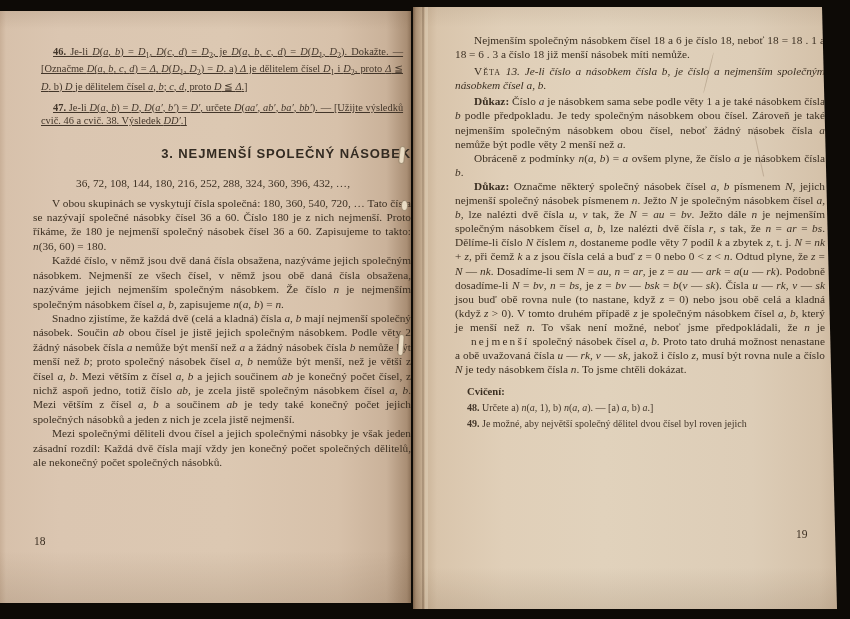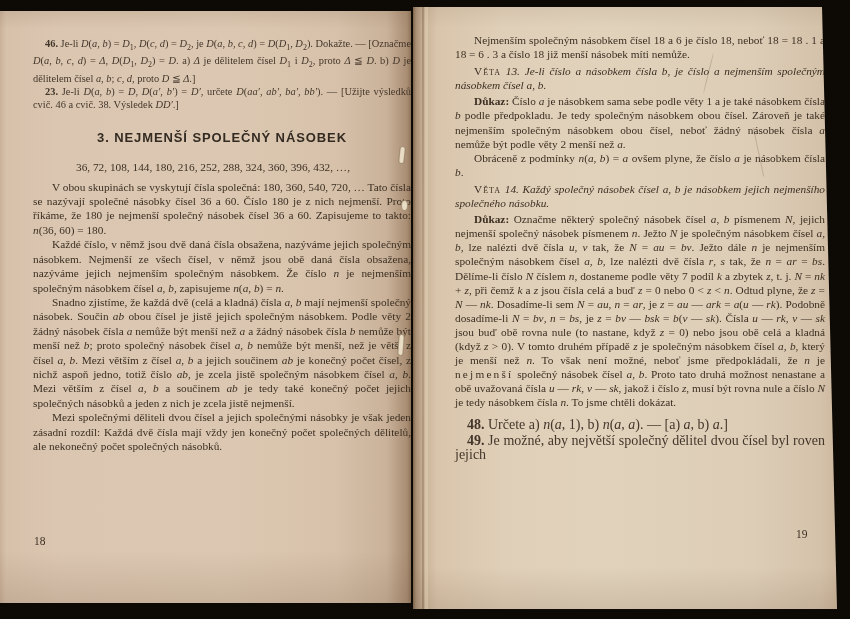--- a/index.html
+++ b/index.html
@@ -29,54 +29,55 @@
   .fold-hilite{position:absolute;left:12px;top:0;width:3px;height:100%;background:rgba(248,238,218,.25);}
   .stitch{position:absolute;background:#e9dcc4;border:1px solid rgba(110,85,60,.55);border-radius:4px;}
   .stitch-1{left:399px;top:146px;width:4px;height:16px;transform:rotate(6deg);}
   .stitch-2{left:401px;top:200px;width:5px;height:9px;border-radius:50%;}
   .stitch-3{left:398px;top:334px;width:4px;height:20px;transform:rotate(4deg);}
   
   .content{position:absolute;}
   .lp-content{left:33px;top:26px;width:378px;}
   .rp-content{left:42px;top:26px;width:370px;}
   .smalltext p{
-    margin:0;font-size:10.4px;line-height:13.2px;text-align:justify;text-indent:12px;
+    margin:8px;font-size:10.4px;line-height:13.2px;text-align:justify;text-indent:12px;
     color:#43362a;
+    text-decoration:underline;
   }
   .section-heading{
-    margin:19px 0 15px 0;text-align:center;
+    margin:19px 0 15px 0;text-align:right;
     font-family:"Liberation Sans","DejaVu Sans",sans-serif;
     font-weight:bold;font-size:13px;letter-spacing:.9px;color:#332b22;
   }
   .bodytext p{margin:0;font-size:11.3px;text-align:justify;text-indent:19px;color:#3b2f22;}
   .lp-body p{line-height:14.4px;}
   .rp-body p{line-height:14.1px;}
   .multiples{margin:5px 18px 4px 0;text-align:center;font-size:11.3px;line-height:15.5px;color:#3b2f22;}
   .veta{font-style:italic;margin-top:3px !important;margin-bottom:2px !important;}
   .veta .sc{font-style:normal;font-variant:small-caps;letter-spacing:1px;}
-  .ls{letter-spacing:2.2px;}
+  .ls{letter-spacing:2.2px;margin-left:16px;}
   .cviceni{margin-top:9px;}
   .cviceni-label{font-weight:bold;font-size:10.6px;line-height:14px;text-indent:12px;color:#3b2f22;}
-  .cviceni p{margin:2px 0 0 0;font-size:14px;line-height:13.6px;text-align:justify;text-indent:12px;color:#43362a;}
+  .cviceni p{margin:2px 0 0 0;font-size:10px;line-height:13.6px;text-align:justify;text-indent:12px;color:#43362a;}
   .pagenum{position:absolute;font-size:11.5px;color:#3b2f22;}
   .pagenum-left{left:34px;top:524px;}
   .pagenum-right{left:383px;top:521px;}
   sub{font-size:8px;}
   
   .scratch-1{position:absolute;left:295px;top:45px;width:1px;height:42px;background:rgba(110,85,60,.30);border-radius:50%;transform:rotate(14deg);}
   .scratch-2{position:absolute;left:345px;top:120px;width:1px;height:50px;background:rgba(110,85,60,.25);transform:rotate(-12deg);}
 </style>
 </head>
 <body>
 
 <div class="page page-left">
   <div class="content lp-content">
     <div class="smalltext">
       <p><b>46.</b> Je-li <i>D</i>(<i>a</i>, <i>b</i>) = <i>D</i><sub>1</sub>, <i>D</i>(<i>c</i>, <i>d</i>) = <i>D</i><sub>2</sub>, je <i>D</i>(<i>a</i>, <i>b</i>, <i>c</i>, <i>d</i>) = <i>D</i>(<i>D</i><sub>1</sub>, <i>D</i><sub>2</sub>). Dokažte. — [Označme <i>D</i>(<i>a</i>, <i>b</i>, <i>c</i>, <i>d</i>) = <i>Δ</i>, <i>D</i>(<i>D</i><sub>1</sub>, <i>D</i><sub>2</sub>) = <i>D</i>. a) <i>Δ</i> je dělitelem čísel <i>D</i><sub>1</sub> i <i>D</i><sub>2</sub>, proto <i>Δ</i> ≦ <i>D</i>. b) <i>D</i> je dělitelem čísel <i>a</i>, <i>b</i>; <i>c</i>, <i>d</i>, proto <i>D</i> ≦ <i>Δ</i>.]</p>
-      <p><b>23.</b> Je-li <i>D</i>(<i>a</i>, <i>b</i>) = <i>D</i>, <i>D</i>(<i>a′</i>, <i>b′</i>) = <i>D′</i>, určete <i>D</i>(<i>aa′</i>, <i>ab′</i>, <i>ba′</i>, <i>bb′</i>). — [Užijte výsledků cvič. 46 a cvič. 38. Výsledek <i>DD′</i>.]</p>
+      <p><b>47.</b> Je-li <i>D</i>(<i>a</i>, <i>b</i>) = <i>D</i>, <i>D</i>(<i>a′</i>, <i>b′</i>) = <i>D′</i>, určete <i>D</i>(<i>aa′</i>, <i>ab′</i>, <i>ba′</i>, <i>bb′</i>). — [Užijte výsledků cvič. 46 a cvič. 38. Výsledek <i>DD′</i>.]</p>
     </div>
     <h2 class="section-heading">3. NEJMENŠÍ SPOLEČNÝ NÁSOBEK</h2>
     <div class="bodytext lp-body">
       <div class="multiples">
         <div>36, 72, 108, 144, 180, 216, 252, 288, 324, 360, 396, 432, …,</div>
       </div>
       <p>V obou skupinách se vyskytují čísla společná: 180, 360, 540, 720, … Tato čísla se nazývají společné násobky čísel 36 a 60. Číslo 180 je z nich nejmenší. Proto říkáme, že 180 je nejmenší společný násobek čísel 36 a 60. Zapisujeme to takto: <i>n</i>(36, 60) = 180.</p>
       <p>Každé číslo, v němž jsou dvě daná čísla obsažena, nazýváme jejich společným násobkem. Nejmenší ze všech čísel, v němž jsou obě daná čísla obsažena, nazýváme jejich nejmenším společným násobkem. Že číslo <i>n</i> je nejmenším společným násobkem čísel <i>a</i>, <i>b</i>, zapisujeme <i>n</i>(<i>a</i>, <i>b</i>) = <i>n</i>.</p>
       <p>Snadno zjistíme, že každá dvě (celá a kladná) čísla <i>a</i>, <i>b</i> mají nejmenší společný násobek. Součin <i>ab</i> obou čísel je jistě jejich společným násobkem. Podle věty 2 žádný násobek čísla <i>a</i> nemůže být menší než <i>a</i> a žádný násobek čísla <i>b</i> nemůže být menší než <i>b</i>; proto společný násobek čísel <i>a</i>, <i>b</i> nemůže být menší, než je větší z čísel <i>a</i>, <i>b</i>. Mezi větším z čísel <i>a</i>, <i>b</i> a jejich součinem <i>ab</i> je konečný počet čísel, z nichž aspoň jedno, totiž číslo <i>ab</i>, je zcela jistě společným násobkem čísel <i>a</i>, <i>b</i>. Mezi větším z čísel <i>a</i>, <i>b</i> a součinem <i>ab</i> je tedy také konečný počet jejich společných násobků a jeden z nich je zcela jistě nejmenší.</p>
       <p>Mezi společnými děliteli dvou čísel a jejich společnými násobky je však jeden zásadní rozdíl: Každá dvě čísla mají vždy jen konečný počet společných dělitelů, ale nekonečný počet společných násobků.</p>
@@ -89,24 +90,24 @@
   <div class="fold-line"></div>
   <div class="fold-hilite"></div>
   <div class="scratch-1"></div>
   <div class="scratch-2"></div>
   <div class="content rp-content">
     <div class="bodytext rp-body">
       <p>Nejmenším společným násobkem čísel 18 a 6 je číslo 18, neboť 18 = 18 . 1 a 18 = 6 . 3 a číslo 18 již menší násobek míti nemůže.</p>
       <p class="veta"><span class="sc">Věta</span> 13. <i>Je-li číslo a násobkem čísla b, je číslo a nejmenším společným násobkem čísel a, b.</i></p>
       <p><b>Důkaz:</b> Číslo <i>a</i> je násobkem sama sebe podle věty 1 a je také násobkem čísla <i>b</i> podle předpokladu. Je tedy společným násobkem obou čísel. Zároveň je také nejmenším společným násobkem obou čísel, neboť žádný násobek čísla <i>a</i> nemůže být podle věty 2 menší než <i>a</i>.</p>
       <p>Obráceně z podmínky <i>n</i>(<i>a</i>, <i>b</i>) = <i>a</i> ovšem plyne, že číslo <i>a</i> je násobkem čísla <i>b</i>.</p>
-      <p class="veta"><span class="sc">Věta</span> 14. <i>Každý společný násobek čísel a, b je násobkem jejich nejmenšího společného násobku.</i></p>
       <p><b>Důkaz:</b> Označme některý společný násobek čísel <i>a</i>, <i>b</i> písmenem <i>N</i>, jejich nejmenší společný násobek písmenem <i>n</i>. Ježto <i>N</i> je společným násobkem čísel <i>a</i>, <i>b</i>, lze nalézti dvě čísla <i>u</i>, <i>v</i> tak, že <i>N</i> = <i>au</i> = <i>bv</i>. Ježto dále <i>n</i> je nejmenším společným násobkem čísel <i>a</i>, <i>b</i>, lze nalézti dvě čísla <i>r</i>, <i>s</i> tak, že <i>n</i> = <i>ar</i> = <i>bs</i>. Dělíme-li číslo <i>N</i> číslem <i>n</i>, dostaneme podle věty 7 podíl <i>k</i> a zbytek <i>z</i>, t. j. <i>N</i> = <i>nk</i> + <i>z</i>, při čemž <i>k</i> a <i>z</i> jsou čísla celá a buď <i>z</i> = 0 nebo 0 &lt; <i>z</i> &lt; <i>n</i>. Odtud plyne, že <i>z</i> = <i>N</i> — <i>nk</i>. Dosadíme-li sem <i>N</i> = <i>au</i>, <i>n</i> = <i>ar</i>, je <i>z</i> = <i>au</i> — <i>ark</i> = <i>a</i>(<i>u</i> — <i>rk</i>). Podobně dosadíme-li <i>N</i> = <i>bv</i>, <i>n</i> = <i>bs</i>, je <i>z</i> = <i>bv</i> — <i>bsk</i> = <i>b</i>(<i>v</i> — <i>sk</i>). Čísla <i>u</i> — <i>rk</i>, <i>v</i> — <i>sk</i> jsou buď obě rovna nule (to nastane, když <i>z</i> = 0) nebo jsou obě celá a kladná (když <i>z</i> &gt; 0). V tomto druhém případě <i>z</i> je společným násobkem čísel <i>a</i>, <i>b</i>, který je menší než <i>n</i>. To však není možné, neboť jsme předpokládali, že <i>n</i> je <span class="ls">nejmenší</span> společný násobek čísel <i>a</i>, <i>b</i>. Proto tato druhá možnost nenastane a obě uvažovaná čísla <i>u</i> — <i>rk</i>, <i>v</i> — <i>sk</i>, jakož i číslo <i>z</i>, musí být rovna nule a číslo <i>N</i> je tedy násobkem čísla <i>n</i>. To jsme chtěli dokázat.</p>
     </div>
     <div class="cviceni">
+      <div class="cviceni-label">Cvičení:</div>
       <p><b>48.</b> Určete a) <i>n</i>(<i>a</i>, 1), b) <i>n</i>(<i>a</i>, <i>a</i>). — [a) <i>a</i>, b) <i>a</i>.]</p>
       <p><b>49.</b> Je možné, aby největší společný dělitel dvou čísel byl roven jejich</p>
     </div>
   </div>
   <div class="pagenum pagenum-right">19</div>
 </div>
 
 <div class="stitch stitch-1"></div>
 <div class="stitch stitch-2"></div>
 <div class="stitch stitch-3"></div>

